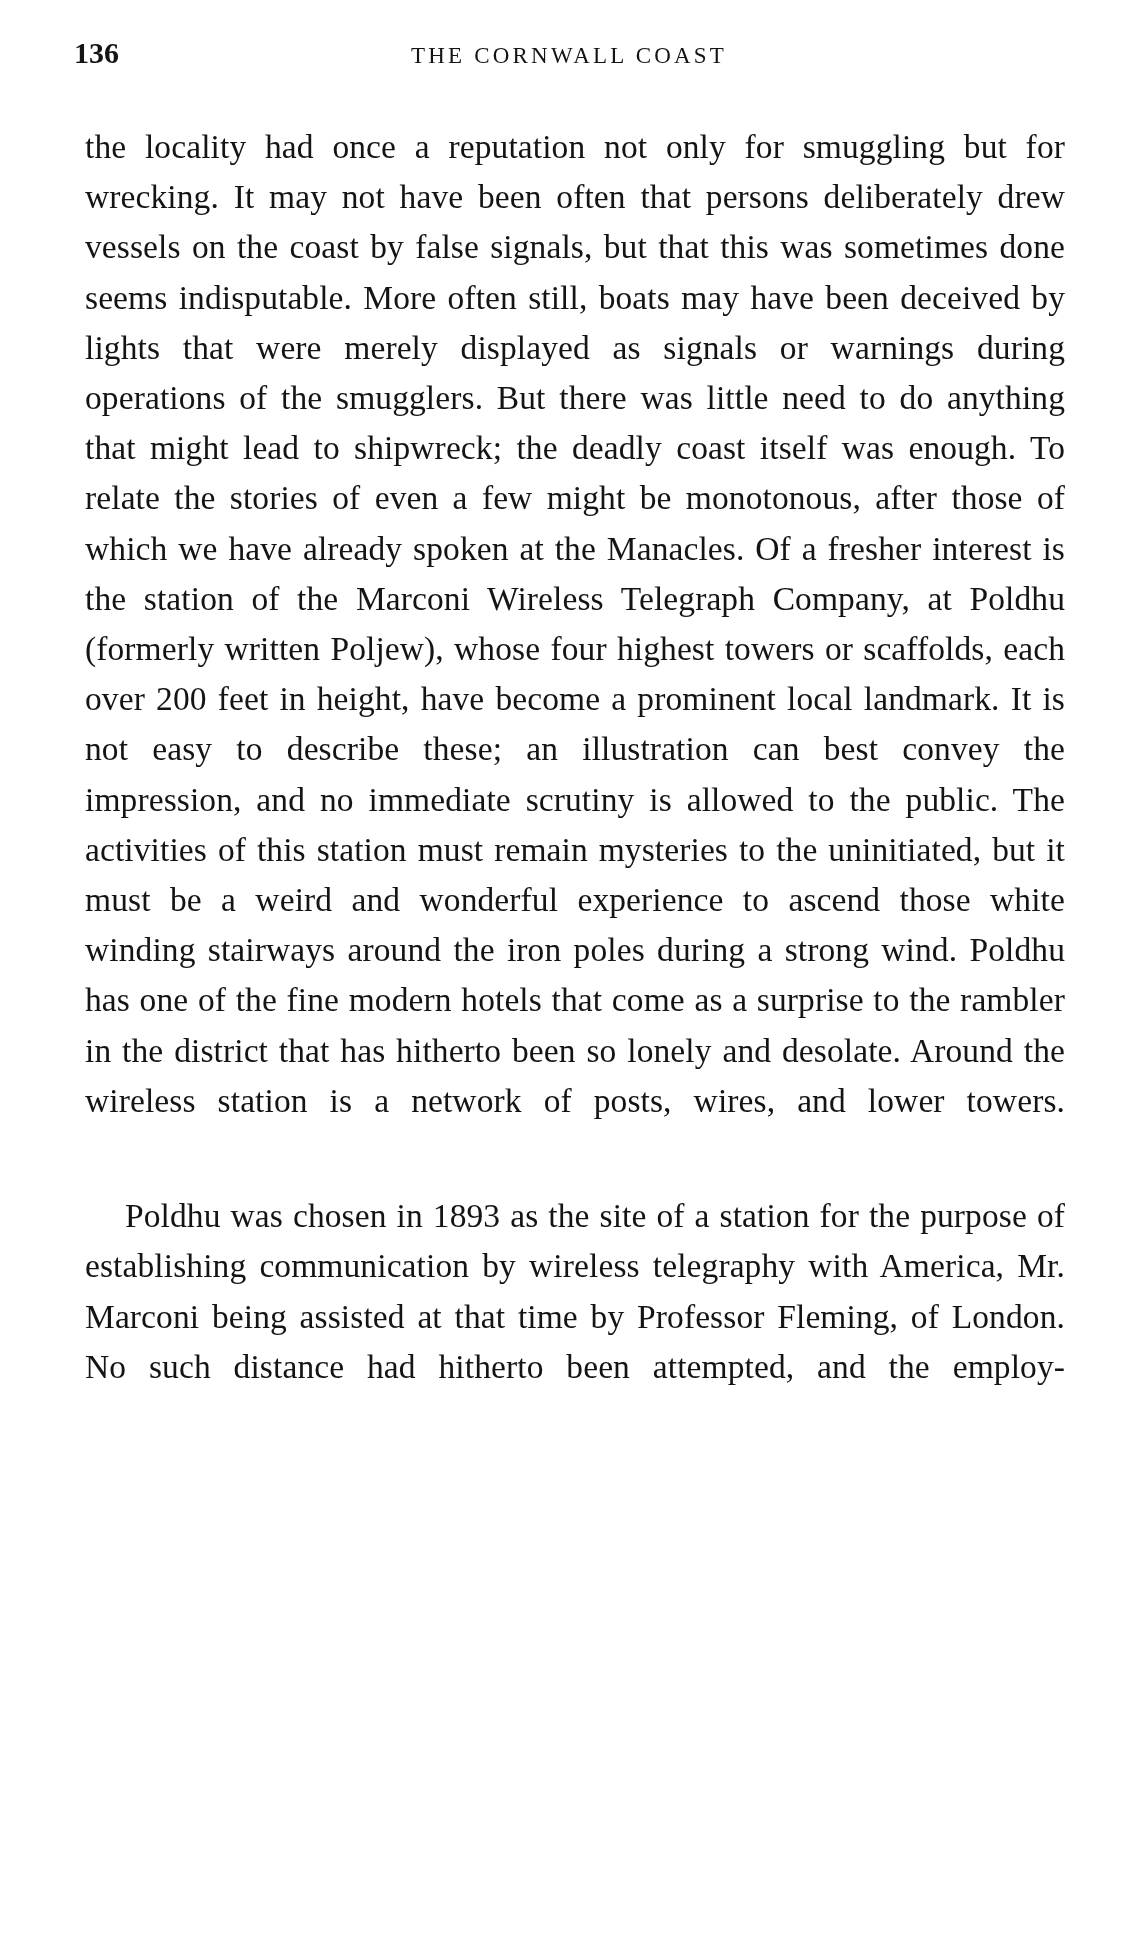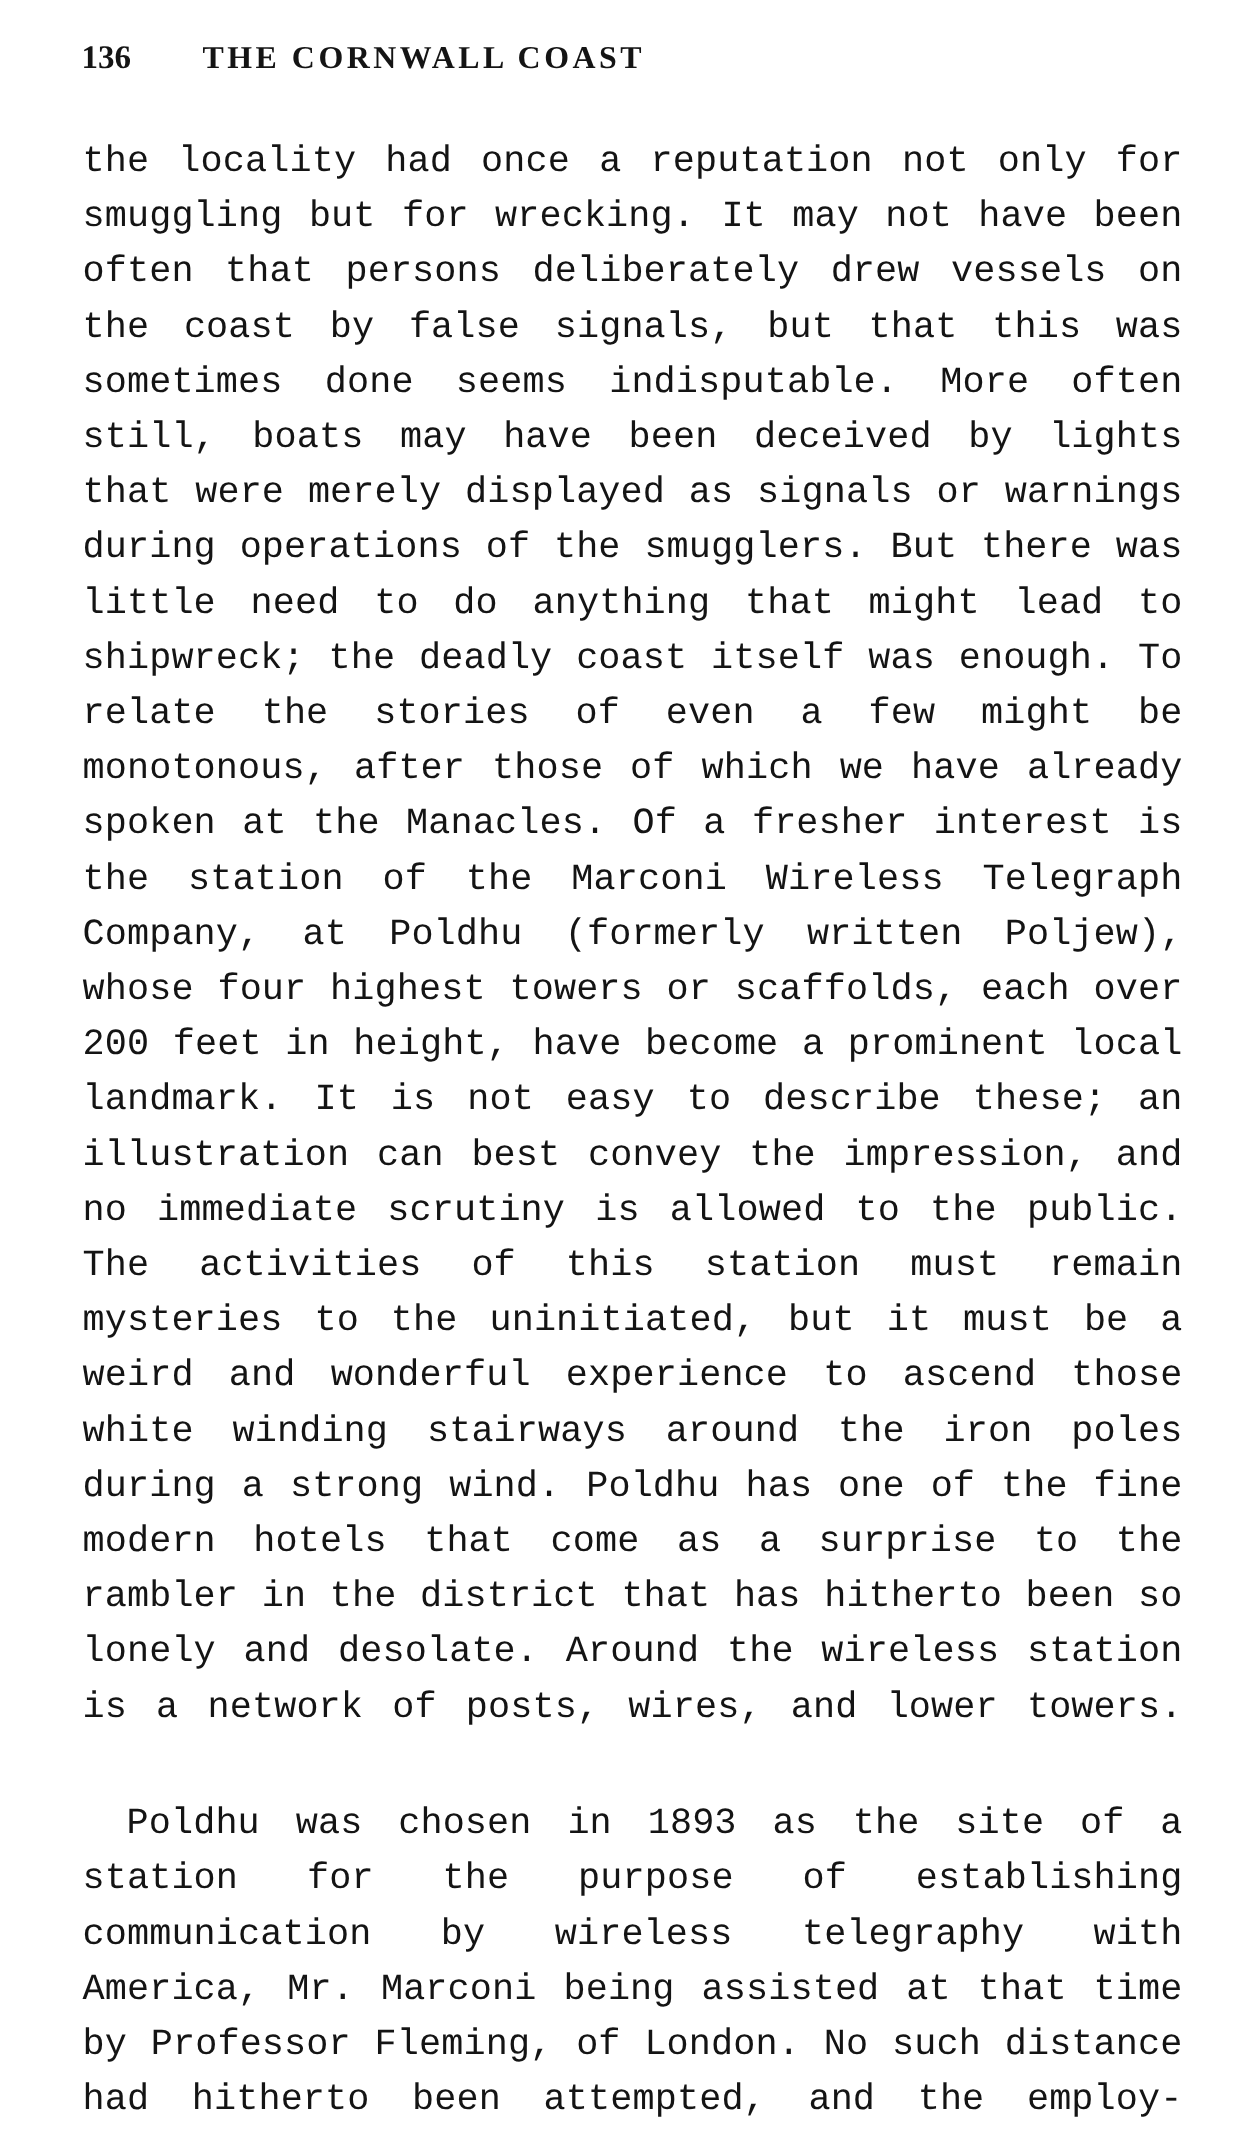--- a/index.html
+++ b/index.html
@@ -30,42 +30,42 @@
     font-size: 30px;
     font-weight: 700;
     letter-spacing: 0px;
     width: 110px;
     flex: 0 0 110px;
     text-align: left;
     line-height: 1;
   }
   .head-title {
     flex: 1 1 auto;
-    font-size: 29px;
-    font-weight: 700;
+    text-align: center;
+    font-size: 23px;
+    font-weight: 400;
     letter-spacing: 3.2px;
     line-height: 1;
     padding-right: 96px;
     white-space: nowrap;
   }
   .body-text {
     margin-top: 22px;
     width: 1010px;
     margin-left: -4px;
   }
   .para {
     font-size: 33.5px;
     line-height: 50.2px;
     text-align: justify;
     text-justify: inter-word;
     letter-spacing: 0.1px;
     word-spacing: 0.5px;
-    margin: 5px;
+    margin: 15px;
     hyphens: none;
-    font-family: Liberation Mono, monospace;
   }
   .para.indent {
     text-indent: 40px;
   }
   .para.last-full::after {
     content: "";
     display: inline-block;
     width: 100%;
   }
 </style>

